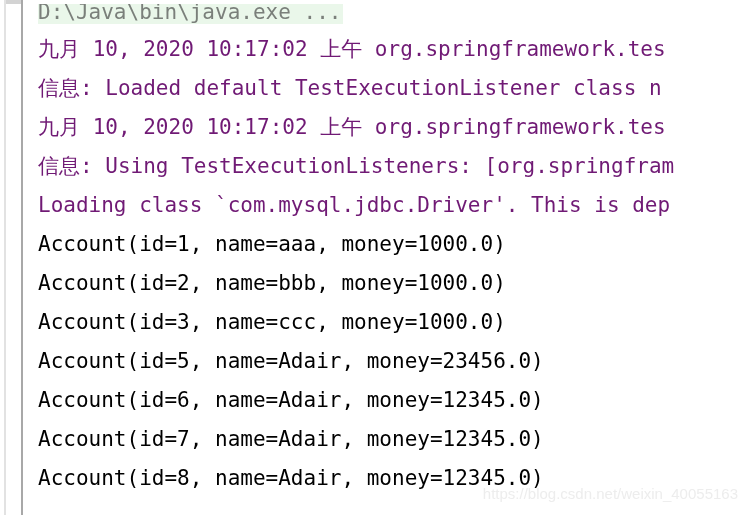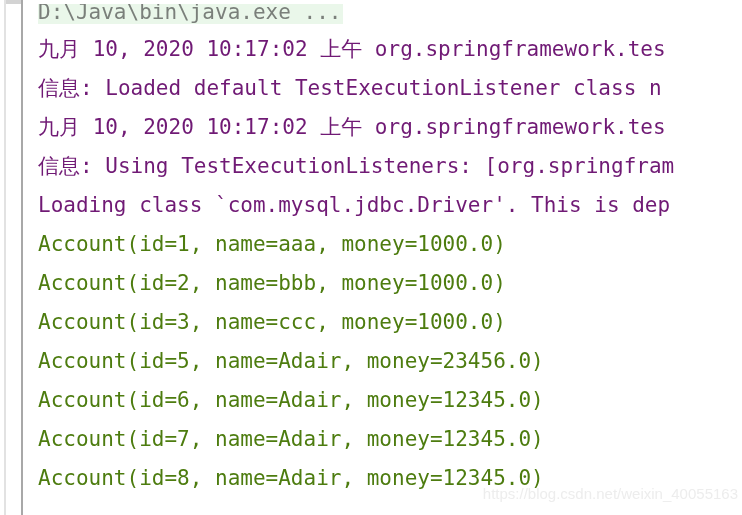--- a/index.html
+++ b/index.html
@@ -89,21 +89,21 @@
     display: inline-block;
   }
 
   
   .console-line.log {
     color: #701a75;
   }
 
   
   .console-line.out {
-    color: #4d7c0f;
+    color: #000000;
   }
 
   
   #watermark {
     position: absolute;
     right: 4px;
     bottom: 12px;
     font-size: 15px;
     line-height: 18px;
     color: #ededed;

